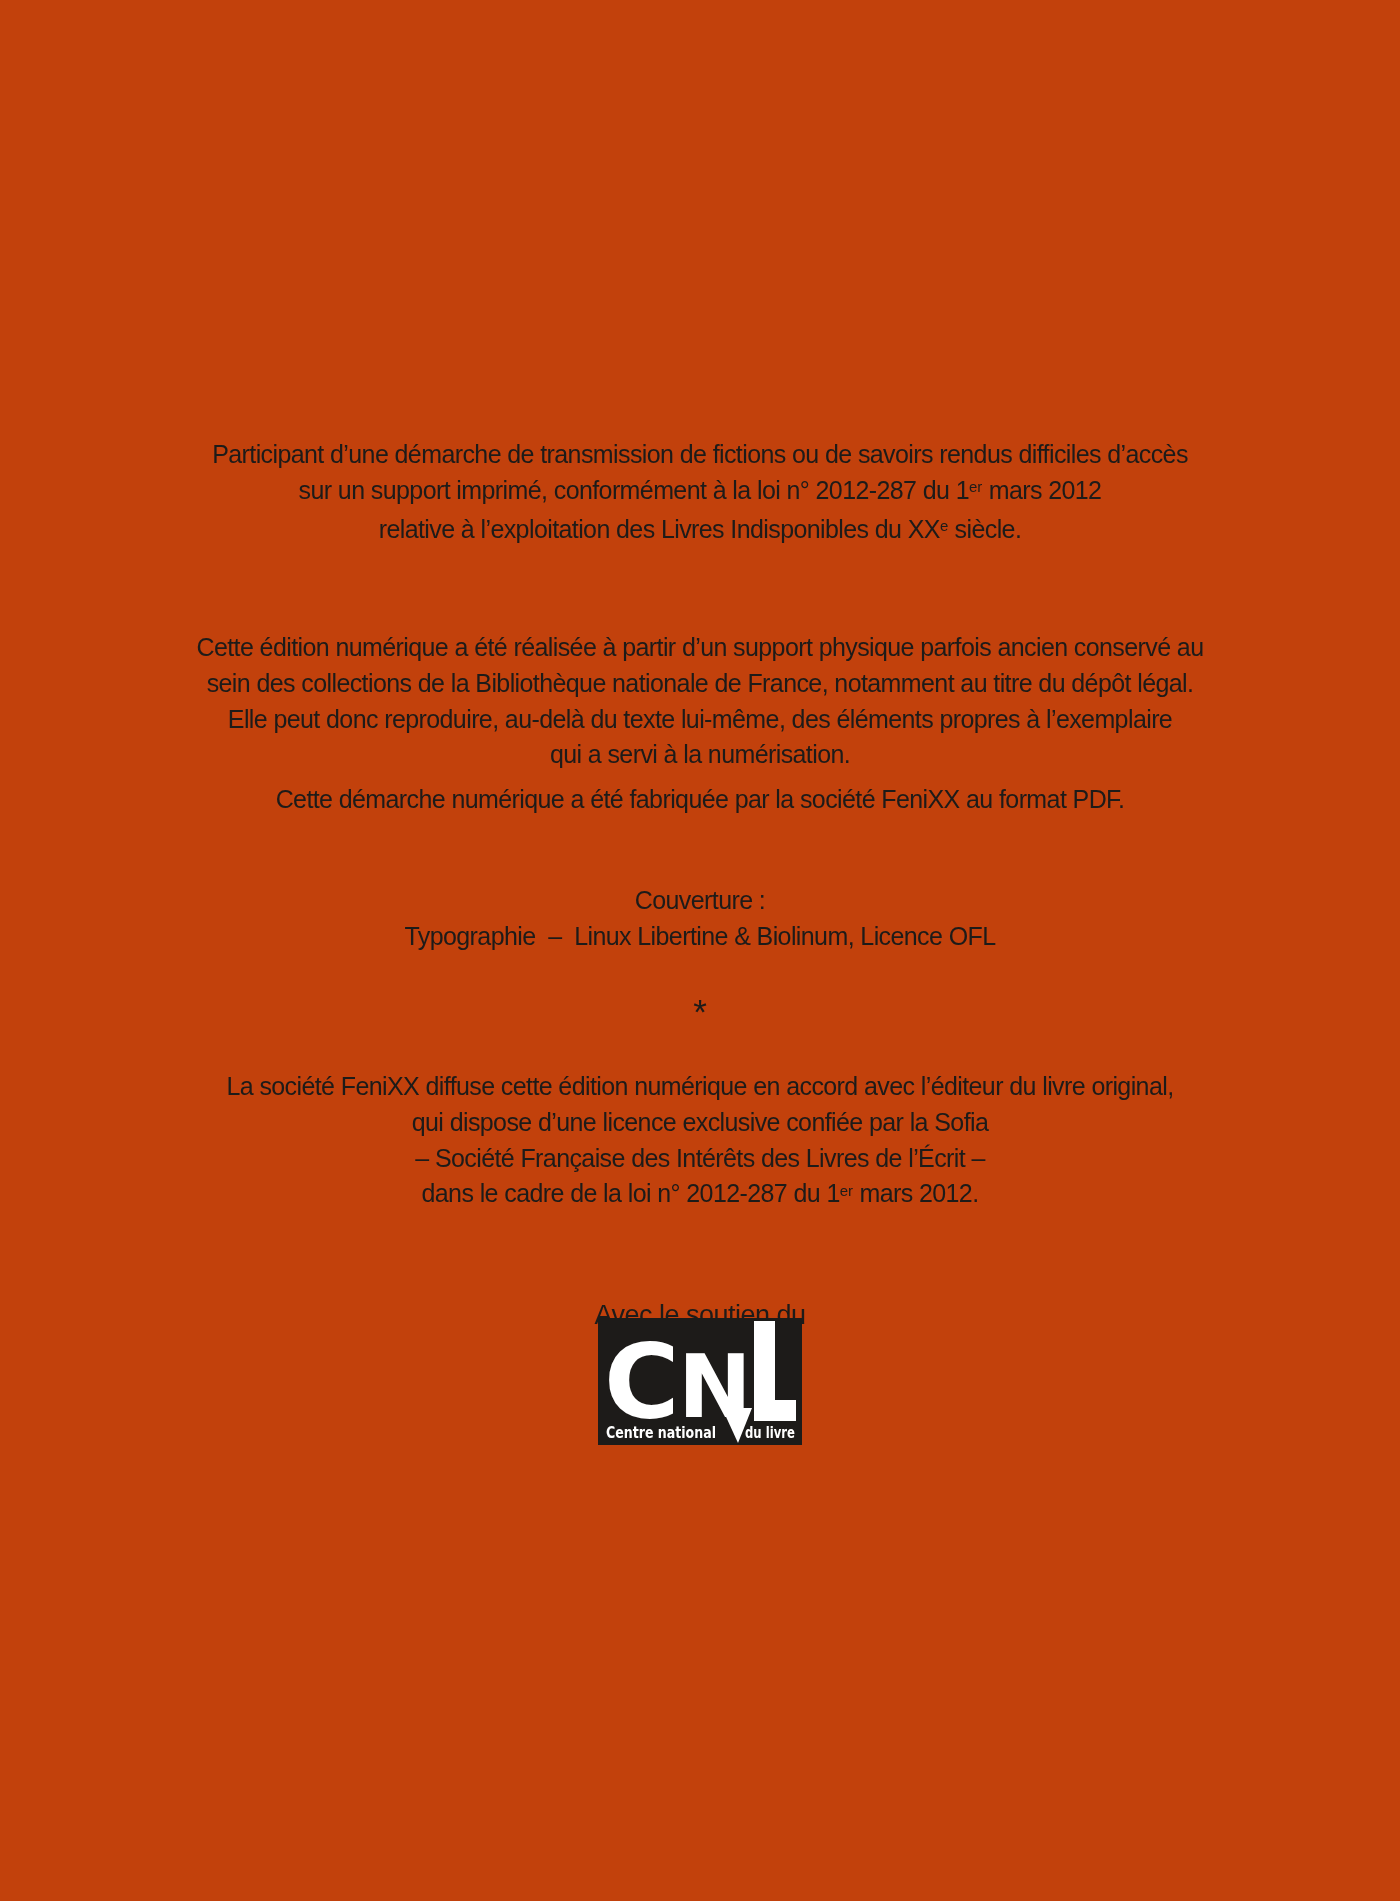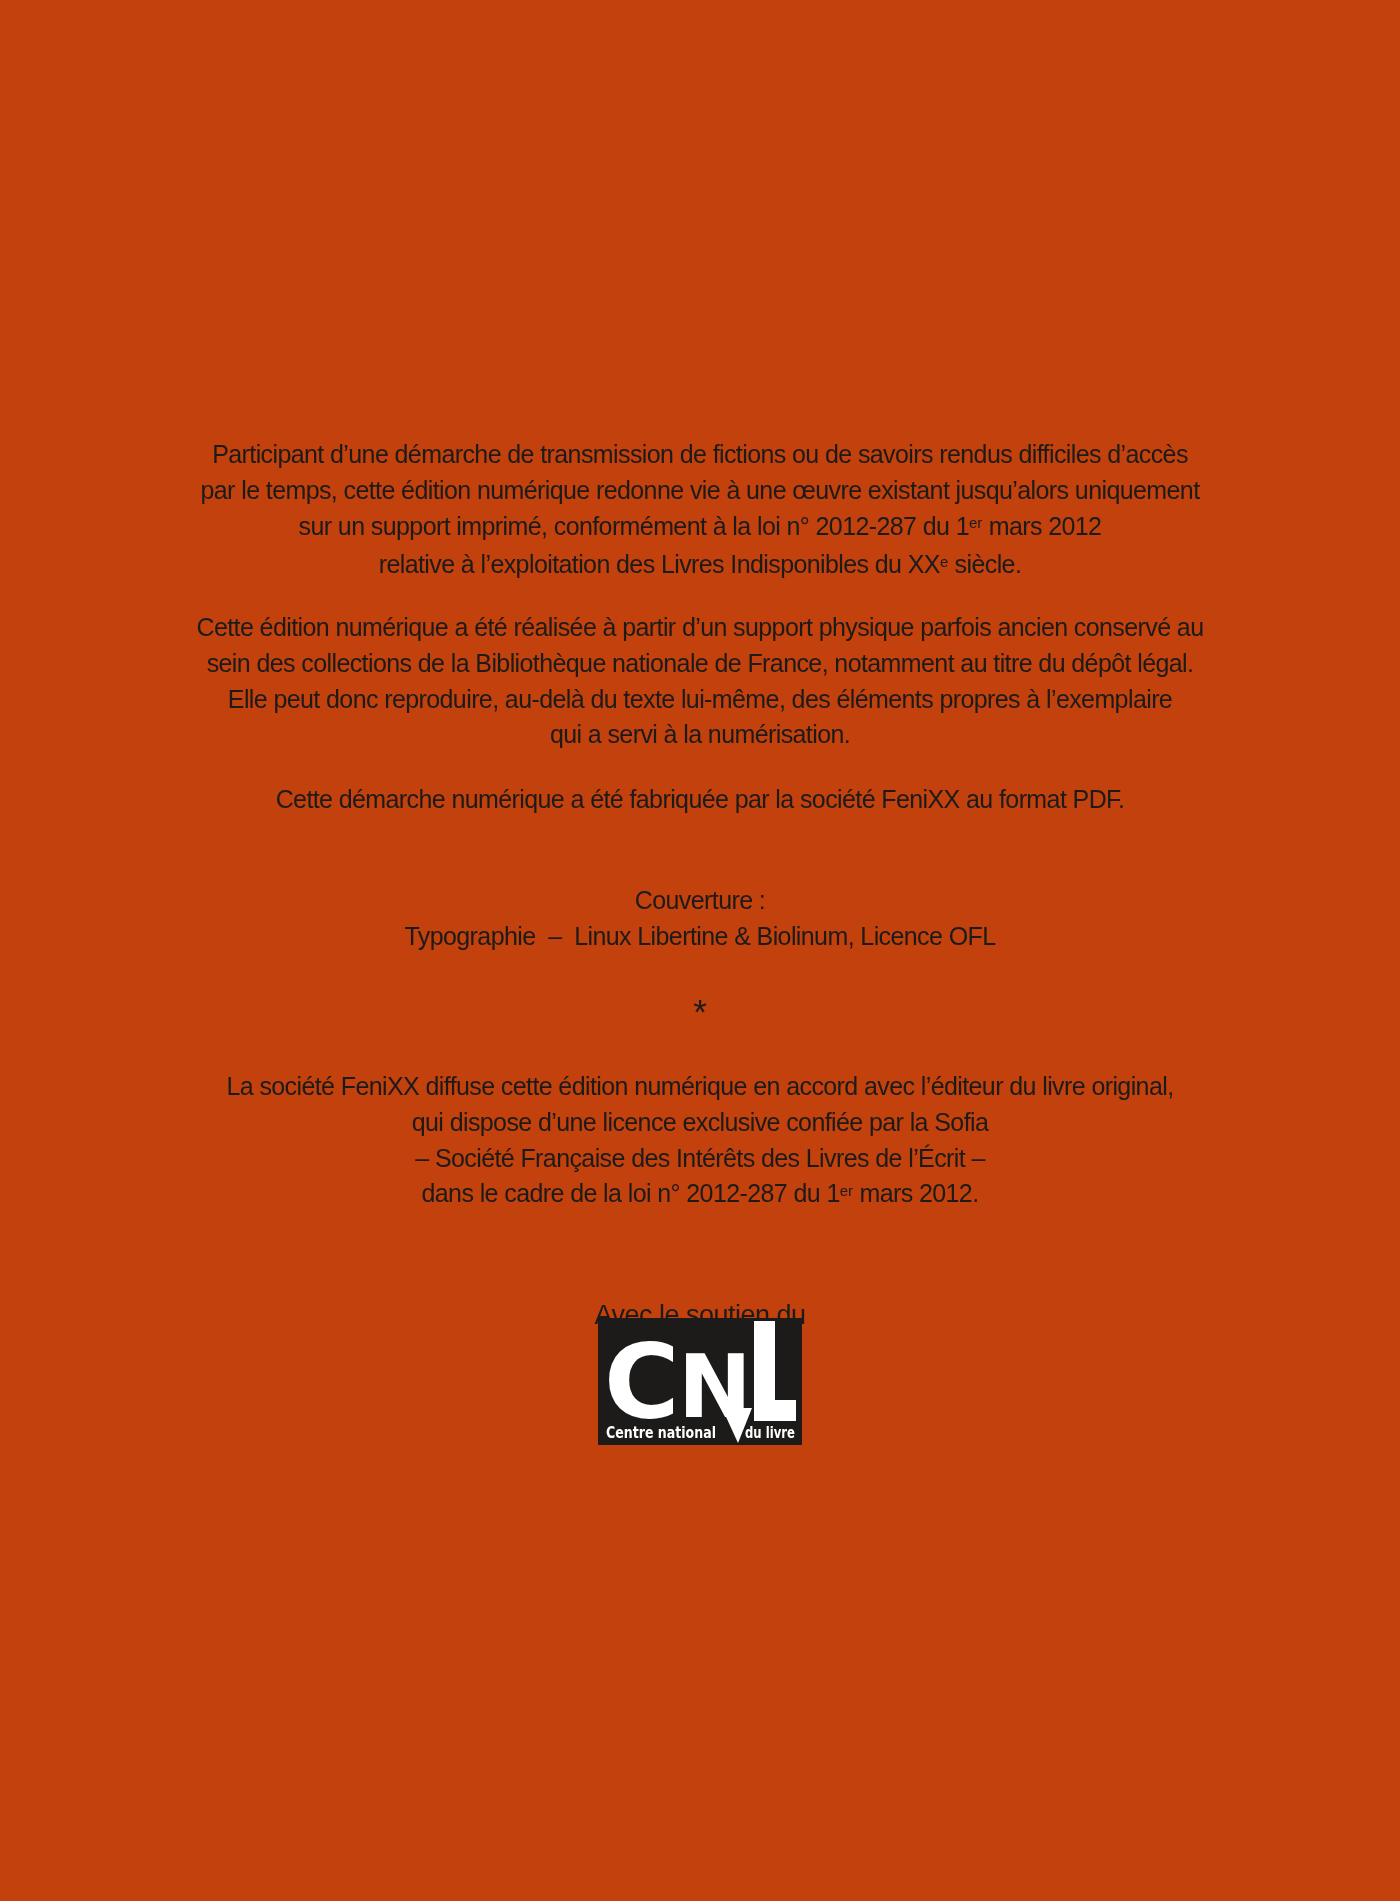--- a/index.html
+++ b/index.html
@@ -48,26 +48,25 @@
   }
   .cnl-logo svg { display: block; }
 </style>
 </head>
 <body>
 
 <div class="page">
 
   <section class="block" style="top:437px">
       <div class="line"><span>Participant d’une démarche de transmission de fictions ou de savoirs rendus difficiles d’accès</span></div>
-      <div class="line"><span>par le temps, cette édition numérique redonne vie à une œuvre existant jusqu’alors uniquement</span></div>
       <div class="line"><span>sur un support imprimé, conformément à la loi n° 2012-287 du 1</span><span class="sup">er</span><span> mars 2012</span></div>
       <div class="line"><span>relative à l’exploitation des Livres Indisponibles du XX</span><span class="sup">e</span><span> siècle.</span></div>
     </section>
 
-  <section class="block" style="top:610px">
+  <section class="block" style="top:630px">
       <div class="line"><span>Cette édition numérique a été réalisée à partir d’un support physique parfois ancien conservé au</span></div>
       <div class="line"><span>sein des collections de la Bibliothèque nationale de France, notamment au titre du dépôt légal.</span></div>
       <div class="line"><span>Elle peut donc reproduire, au-delà du texte lui-même, des éléments propres à l’exemplaire</span></div>
       <div class="line"><span>qui a servi à la numérisation.</span></div>
     </section>
 
   <section class="block" style="top:782px">
       <div class="line"><span>Cette démarche numérique a été fabriquée par la société FeniXX au format PDF.</span></div>
     </section>
 

